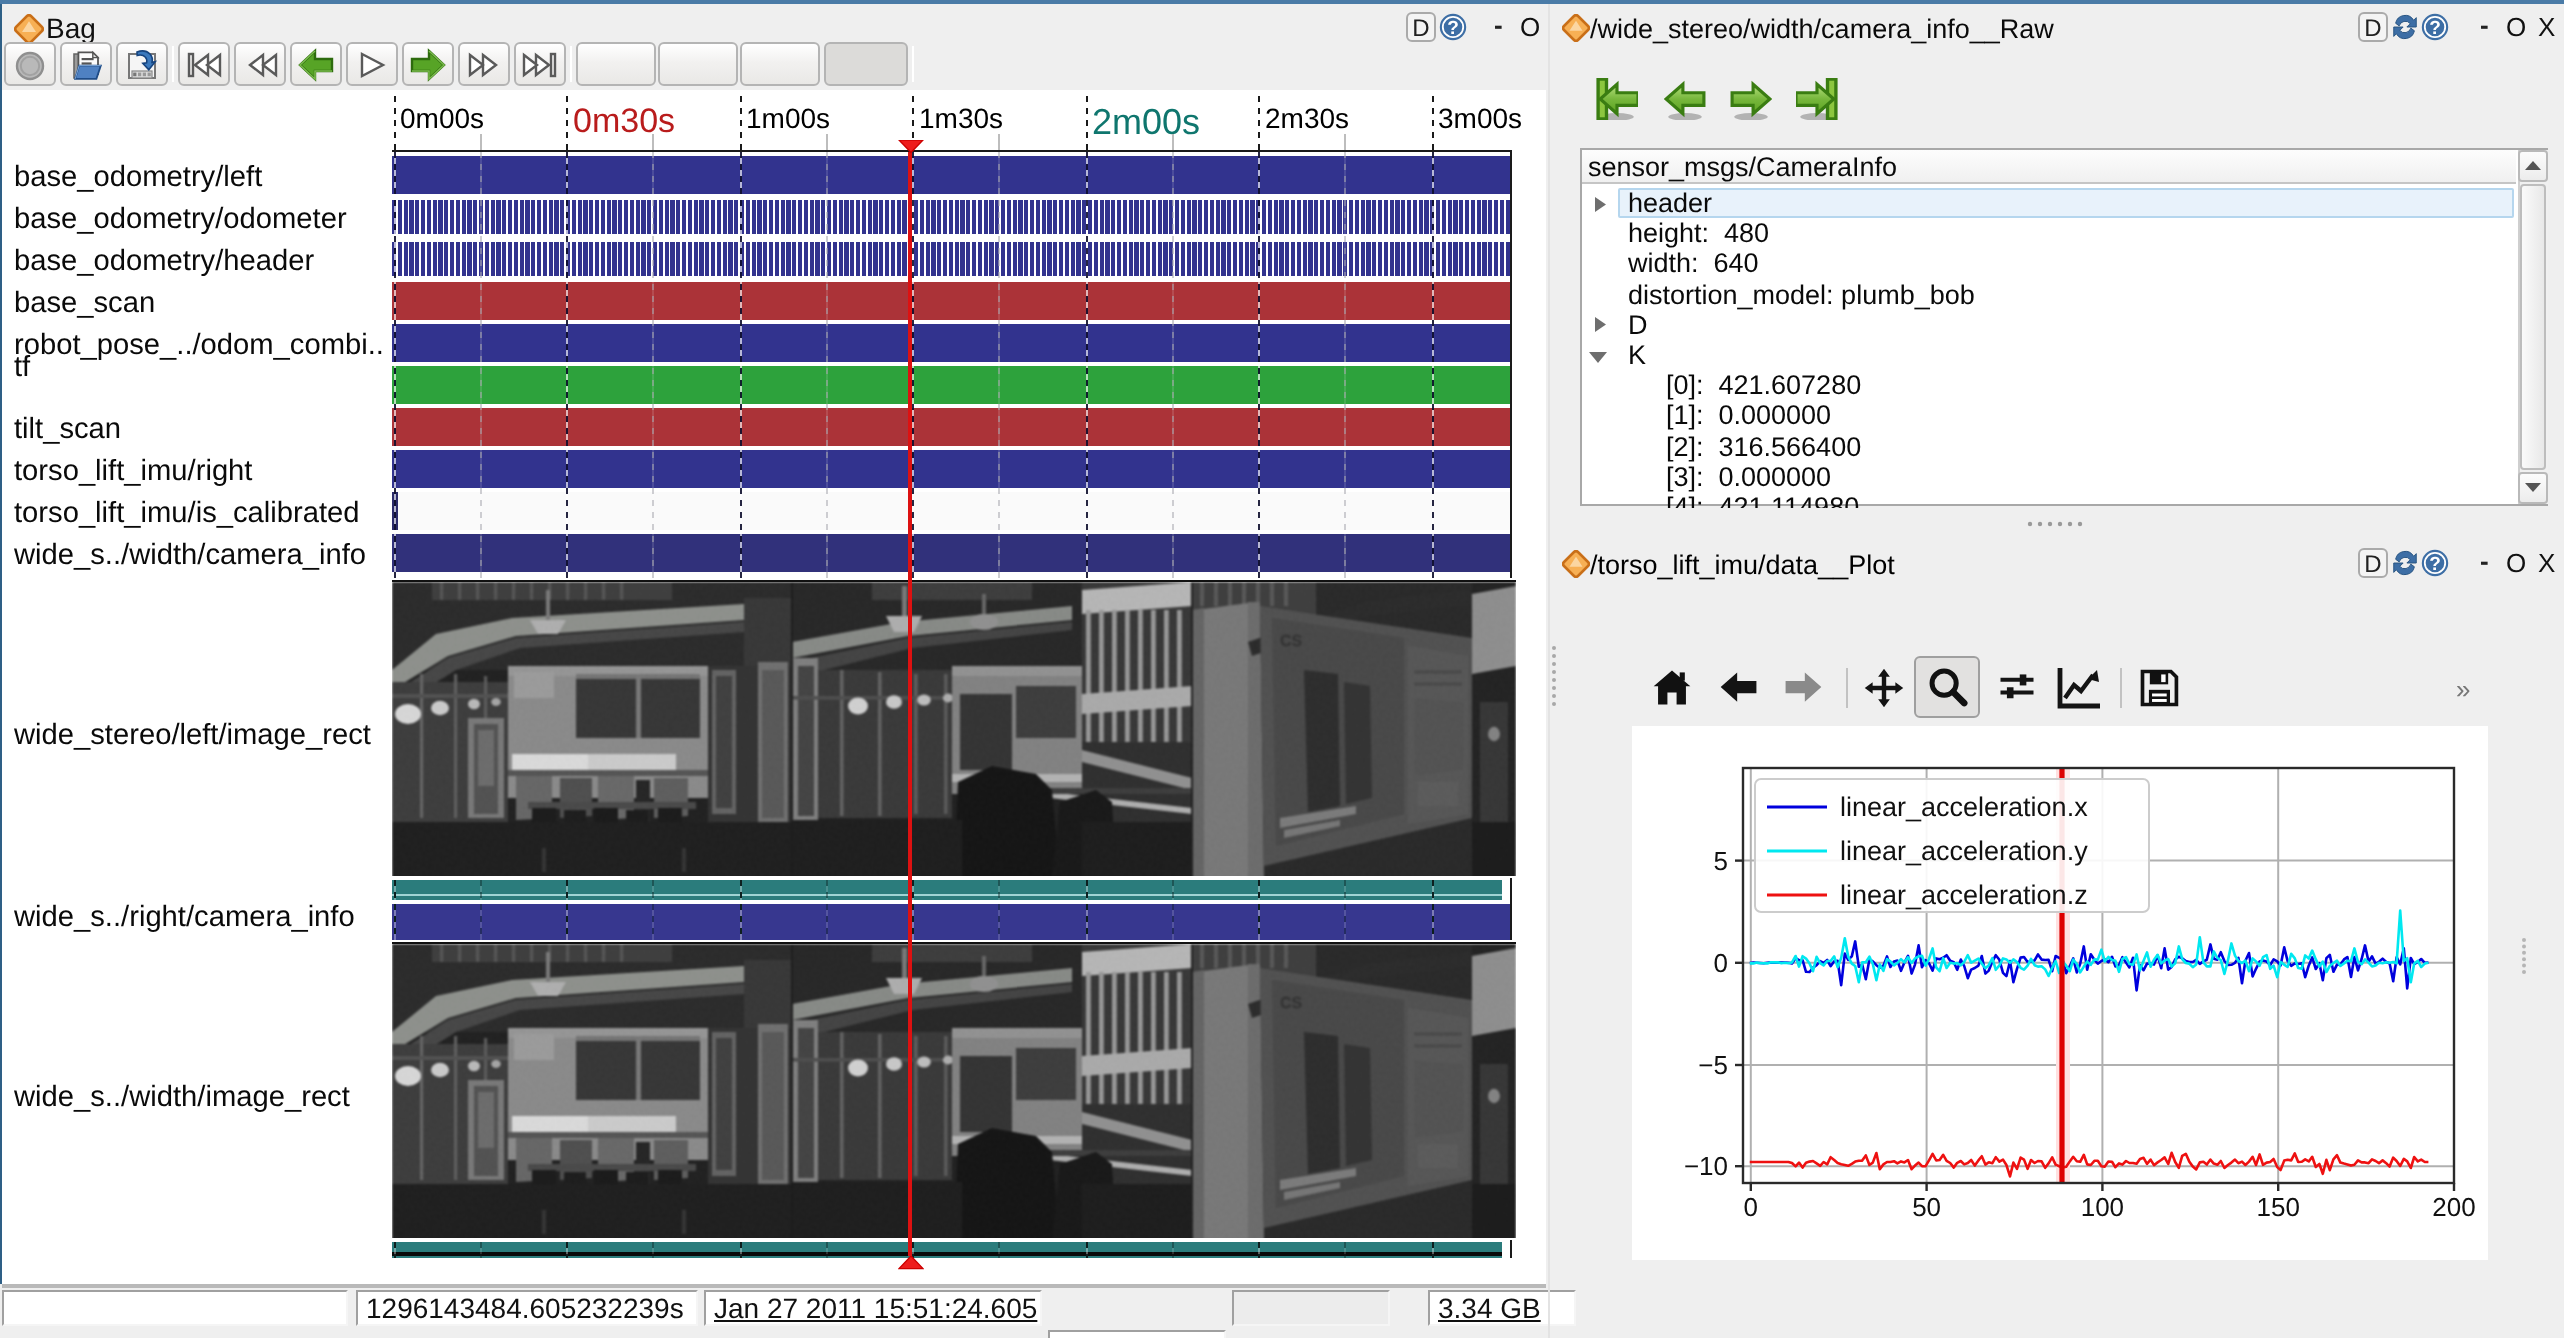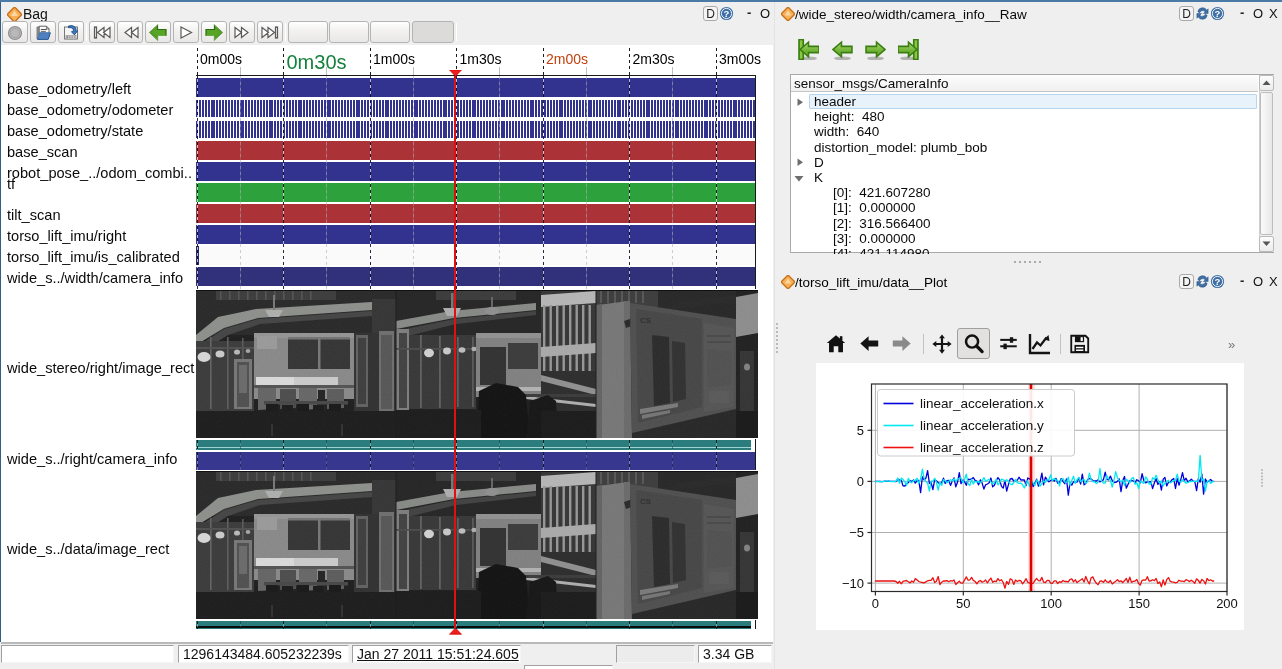--- a/index.html
+++ b/index.html
@@ -95,27 +95,27 @@
 <div class="tbtn" style="left:288px;width:40px;"></div>
 <div class="tbtn" style="left:329px;width:40px;"></div>
 <div class="tbtn" style="left:370px;width:40px;"></div>
 <div class="tbtn" style="left:412px;width:42px;background:#dcdbd9;"></div>
 <div class="tsep" style="left:456px"></div>
 <div class="abs" style="left:1px;top:45px;width:772px;height:597px;background:#fff"></div>
 <div class="abs" style="left:1px;top:642px;width:772px;height:2px;background:#b9b9b9"></div>
 <div class="tick" style="left:196.5px;top:48px;height:27px"></div>
 <div class="abs" style="left:200.0px;top:51px;font-size:14px;color:#000">0m00s</div>
 <div class="tick" style="left:283.0px;top:48px;height:27px"></div>
-<div class="abs" style="left:286.5px;top:51px;font-size:20px;color:#15803d">0m30s</div>
+<div class="abs" style="left:286.5px;top:51px;font-size:17px;color:#b91c1c">0m30s</div>
 <div class="tick" style="left:369.5px;top:48px;height:27px"></div>
 <div class="abs" style="left:373.0px;top:51px;font-size:14px;color:#000">1m00s</div>
 <div class="tick" style="left:456.0px;top:48px;height:27px"></div>
 <div class="abs" style="left:459.5px;top:51px;font-size:14px;color:#000">1m30s</div>
 <div class="tick" style="left:542.5px;top:48px;height:27px"></div>
-<div class="abs" style="left:546.0px;top:51px;font-size:14px;color:#c2410c">2m00s</div>
+<div class="abs" style="left:546.0px;top:51px;font-size:18px;color:#0f766e">2m00s</div>
 <div class="tick" style="left:629.0px;top:48px;height:27px"></div>
 <div class="abs" style="left:632.5px;top:51px;font-size:14px;color:#000">2m30s</div>
 <div class="tick" style="left:715.5px;top:48px;height:27px"></div>
 <div class="abs" style="left:719.0px;top:51px;font-size:14px;color:#000">3m00s</div>
 <div class="abs" style="left:196px;top:75px;width:560px;height:1.3px;background:#1a1a1a"></div>
 <div class="abs" style="left:755.3px;top:75px;width:1.2px;height:214px;background:#1a1a1a"></div>
 <div class="abs" style="left:755.3px;top:439px;width:1.2px;height:31px;background:#1a1a1a"></div>
 <div class="abs" style="left:755.3px;top:620px;width:1.2px;height:8.5px;background:#1a1a1a"></div>
 <div class="abs" style="left:239.8px;top:67px;height:8px;width:1px;background:#bdbdbd"></div>
 <div class="abs" style="left:326.2px;top:67px;height:8px;width:1px;background:#bdbdbd"></div>
@@ -176,31 +176,31 @@
 <div class="gtealm" style="left:499.2px;top:439.5px;height:30px"></div>
 <div class="gtealm" style="left:499.2px;top:620.5px;height:8px"></div>
 <div class="gmin" style="left:585.8px;top:76px;height:213px"></div>
 <div class="gtealm" style="left:585.8px;top:439.5px;height:30px"></div>
 <div class="gtealm" style="left:585.8px;top:620.5px;height:8px"></div>
 <div class="gmin" style="left:672.2px;top:76px;height:213px"></div>
 <div class="gtealm" style="left:672.2px;top:439.5px;height:30px"></div>
 <div class="gtealm" style="left:672.2px;top:620.5px;height:8px"></div>
 <div class="lbl" style="top:81px">base_odometry/left</div>
 <div class="lbl" style="top:102px">base_odometry/odometer</div>
-<div class="lbl" style="top:123px">base_odometry/state</div>
+<div class="lbl" style="top:123px">base_odometry/header</div>
 <div class="lbl" style="top:144px">base_scan</div>
 <div class="lbl" style="top:165px">robot_pose_../odom_combi..</div>
 <div class="lbl" style="top:176px">tf</div>
 <div class="lbl" style="top:207px">tilt_scan</div>
 <div class="lbl" style="top:228px">torso_lift_imu/right</div>
 <div class="lbl" style="top:249px">torso_lift_imu/is_calibrated</div>
 <div class="lbl" style="top:270px">wide_s../width/camera_info</div>
-<div class="lbl" style="top:360px">wide_stereo/right/image_rect</div>
+<div class="lbl" style="top:360px">wide_stereo/left/image_rect</div>
 <div class="lbl" style="top:451px">wide_s../right/camera_info</div>
-<div class="lbl" style="top:541px">wide_s../data/image_rect</div>
+<div class="lbl" style="top:541px">wide_s../width/image_rect</div>
 <div class="abs" style="left:196px;top:290px;width:562px;height:148px;border-top:1px solid #111;overflow:hidden"><svg width="562" height="148" viewBox="0 0 562 148" preserveAspectRatio="none" style="filter:blur(0.6px) brightness(0.92)">
 <rect x="0" y="0" width="562" height="148" fill="#1a1a1a"></rect>
 
 <g>
 <rect x="0" y="0" width="200" height="44" fill="#262626"></rect>
 <rect x="20" y="0" width="120" height="9" fill="#3c3c3c"></rect>
 <rect x="24.0" y="0" width="1.6" height="9" fill="#575757"></rect>
         <rect x="33.0" y="0" width="1.6" height="9" fill="#575757"></rect>
         <rect x="42.0" y="0" width="1.6" height="9" fill="#575757"></rect>
         <rect x="51.0" y="0" width="1.6" height="9" fill="#575757"></rect>
@@ -531,21 +531,21 @@
     <polygon points="0.5,0 12.5,0 6.5,6.2" fill="#ee1c1c" stroke="#c00" stroke-width="0.7"></polygon>
   </svg>
 <svg class="abs" style="left:448.5px;top:628.2px" width="13" height="6.5" viewBox="0 0 13 6.5">
     <polygon points="0.5,6.3 12.5,6.3 6.5,0" fill="#ee1c1c" stroke="#c00" stroke-width="0.7"></polygon>
   </svg>
 <div class="sfield" style="left:1px;width:173px;"></div>
 <div class="sfield" style="left:178px;width:171px;">1296143484.605232239s</div>
 <div class="sfield" style="left:352px;width:169px;text-decoration:underline;">Jan 27 2011 15:51:24.605</div>
 <div class="sfield" style="left:524px;width:89px;margin-top:20px;">89.640s</div>
 <div class="sfield" style="left:616px;width:79px;background:#ececec;"></div>
-<div class="sfield" style="left:698px;width:74px;">3.34 GB</div>
+<div class="sfield" style="left:714px;width:74px;text-decoration:underline;">3.34 GB</div>
 <div class="abs" style="left:774px;top:2px;width:1px;height:667px;background:#e3e3e3"></div>
 <svg class="abs" style="left:781px;top:7px" width="14" height="14" viewBox="0 0 15 15">
 <rect x="2.2" y="2.2" width="10.6" height="10.6" rx="1.5" transform="rotate(45 7.5 7.5)" fill="#f7b055" stroke="#c96f18" stroke-width="1.4"></rect>
 <path d="M4 9 L7.5 3.6 L11 9" fill="#fce3bc" stroke="none" opacity="0.75"></path>
   </svg>
 <div class="abs" style="left:795px;top:7px;font-size:13.5px;color:#0a0a0a">/wide_stereo/width/camera_info__Raw</div>
 <div class="abs" style="left:1179px;top:6px;width:15px;height:15px;border:1px solid #aaa;border-radius:3px;background:#f4f4f4;font-size:12px;text-align:center;line-height:14px;color:#222">D</div>
 <svg class="abs" style="left:1195px;top:6px" width="15" height="15" viewBox="0 0 16 16">
 <path d="M3 6 A5.2 5.2 0 0 1 12.6 4.4 L14 3 L14 8 L9 8 L10.8 6.2 A3.4 3.4 0 0 0 4.9 7.4 z" fill="#3d6ea5" stroke="#24517f" stroke-width="0.5"></path>
 <path d="M13 10 A5.2 5.2 0 0 1 3.4 11.6 L2 13 L2 8 L7 8 L5.2 9.8 A3.4 3.4 0 0 0 11.1 8.6 z" fill="#3d6ea5" stroke="#24517f" stroke-width="0.5"></path>

